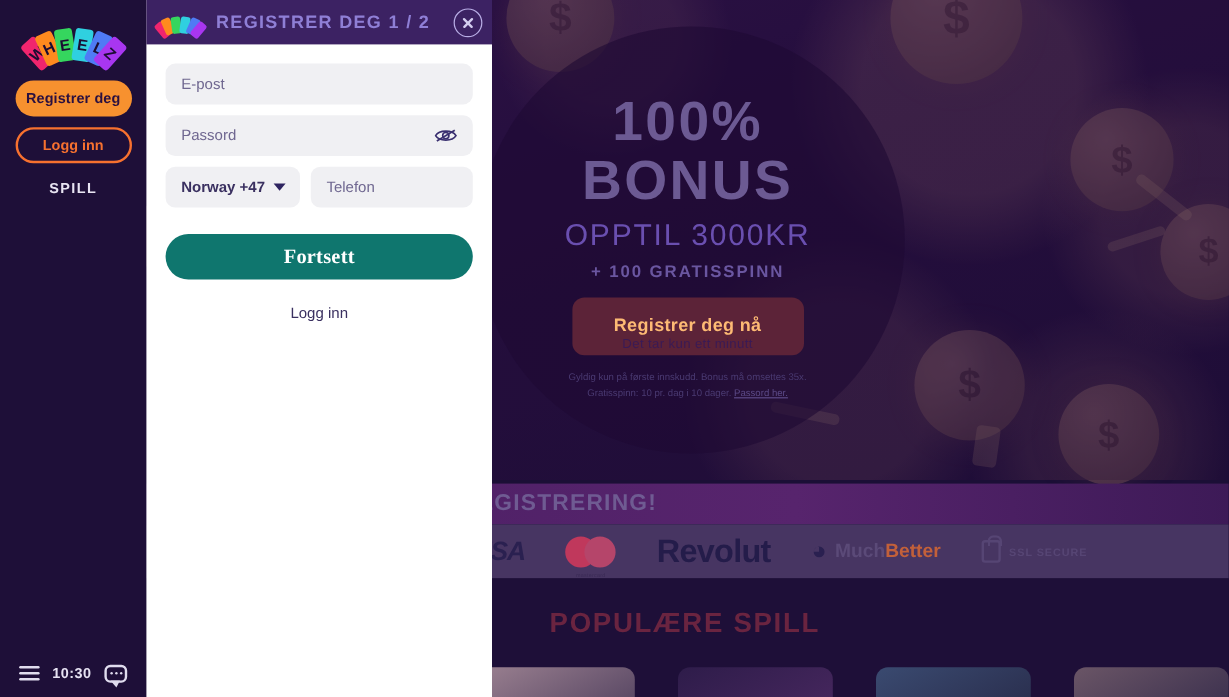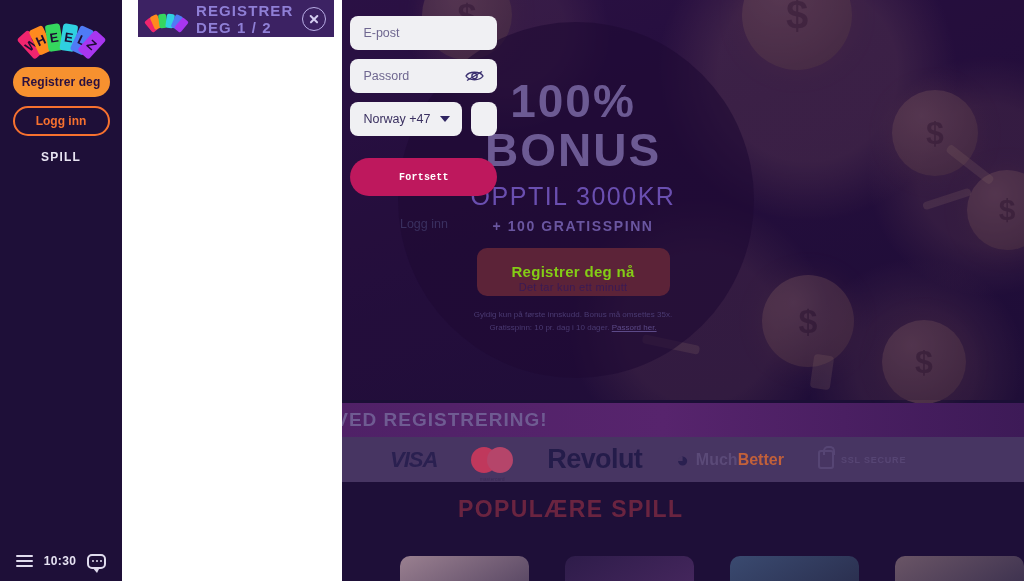--- a/index.html
+++ b/index.html
@@ -63,21 +63,21 @@
   }
   .promo-spins {
     font-size:14px; font-weight:700; letter-spacing:1.6px;
     color:#6a56a0; margin-top:7px;
   }
   .promo-cta {
     margin-top:14px; width:193px; height:48px; border-radius:10px;
     background:#5c2338; border:none; cursor:pointer;
     display:flex; flex-direction:column; align-items:center; justify-content:center;
   }
-  .promo-cta-main { font-size:15px; font-weight:800; color:#84cc16; letter-spacing:.3px;margin-top:12px; }
+  .promo-cta-main { font-size:15px; font-weight:800; color:#fdba74; letter-spacing:.3px;margin-top:12px; }
   .promo-cta-sub { font-size:11px; color:#3a1a55; margin-top:1px; letter-spacing:.3px; }
   .promo-terms {
     margin-top:12px; width:220px; text-align:center;
     font-size:8px; line-height:1.65; color:#4a3a72;
   }
   .promo-terms u { color:#5c4a88; }
 
   .strip {
     position:absolute; left:122px; top:403px; width:902px; height:34px;
     background:linear-gradient(90deg,#4a1f63 0%,#57246d 60%,#3d1a57 100%);
@@ -115,21 +115,21 @@
     width:16px; height:19px; border:2px solid #6a5a8a; border-radius:3px; position:relative;
   }
   .pay-ssl-lock::before{
     content:""; position:absolute; left:3px; top:-6px; width:8px; height:7px;
     border:2px solid #6a5a8a; border-bottom:none; border-radius:5px 5px 0 0;
   }
   .pay-ssl-text { font-size:9px; font-weight:800; letter-spacing:.8px; color:#6a5a8a; }
 
   .popular {
     position:absolute; left:122px; top:482px; width:902px; height:99px;
-    background:#1e0f38; padding-left:336px; padding-top:14px;
+    background:#1e0f38; padding-left:336px; padding-top:24px;
   }
   .popular-title {
     font-size:23px; font-weight:800; letter-spacing:1.4px; color:#6a2440;
   }
   .game-row {
     position:absolute; left:122px; top:556px; width:902px; height:25px;
     display:flex; gap:36px; padding-left:278px;
   }
   .game-card {
     width:133px; height:25px; border-radius:10px 10px 0 0;
@@ -188,22 +188,22 @@
   }
   .chat::after{
     content:""; position:absolute; bottom:-6px; left:3px;
     border-left:5px solid transparent; border-right:3px solid transparent;
     border-top:6px solid #e0dcee;
   }
   .chat i { width:2px; height:2px; border-radius:50%; background:#e0dcee; }
 
   
   .modal {
-    position:absolute; left:122px; top:0; width:220px; height:581px;
-    background:#ffffff; z-index:10; display:flex; flex-direction:row;padding-left:16px;
+    position:absolute; left:122px; top:0; width:288px; height:581px;
+    background:#ffffff; z-index:10; display:flex; flex-direction:column;
   }
   .modal-header {
     height:37px; background:#3c2263; display:flex; align-items:center;
     padding:0 8px 0 7px; gap:9px;
   }
   .mini-fan { display:flex; align-items:flex-end; height:20px; }
   .mini-tile {
     width:8px; height:14px; border-radius:2px; margin:0 -0.5px;
   }
   .mini-tile.m0 { background:#f0256e; transform:rotate(-40deg) translateY(4px); }
@@ -240,34 +240,34 @@
     width:19px; height:13px; cursor:pointer;
     display:flex; align-items:center; justify-content:center;
   }
   .eye svg { display:block; }
 
   .row { display:flex; gap:9px; margin-bottom:9px; }
   .select-wrap { position:relative; width:112px; }
   .select-box {
     width:112px; height:34px; border-radius:8px; background:#f0f0f3;
     display:flex; align-items:center; padding:0 13px; cursor:pointer;
-    font-size:12.5px; color:#3a3060;
+    font-size:12.5px; color:#3a3060;font-weight:bold;
   }
   .caret {
     position:absolute; right:12px; top:50%; transform:translateY(-50%);
     width:0; height:0; border-left:5px solid transparent;
     border-right:5px solid transparent; border-top:6px solid #2e2460;
   }
   .field-phone { flex:1; }
 
   .btn-continue {
     width:100%; height:38px; border-radius:19px; border:none; cursor:pointer;
-    background:#be185d; color:#fff; font-size:10px; font-weight:800;
+    background:#0f766e; color:#fff; font-size:17px; font-weight:800;
     letter-spacing:.2px; margin-top:13px;
-    font-family:Liberation Mono, monospace;
+    font-family:Liberation Serif, serif;
   }
   .login-link {
     display:block; width:100%; text-align:center; margin-top:21px;
     font-size:12.5px; color:#3a3060; cursor:pointer;
   }
 </style>
 </head>
 <body>
 
 <div id="page-root">

